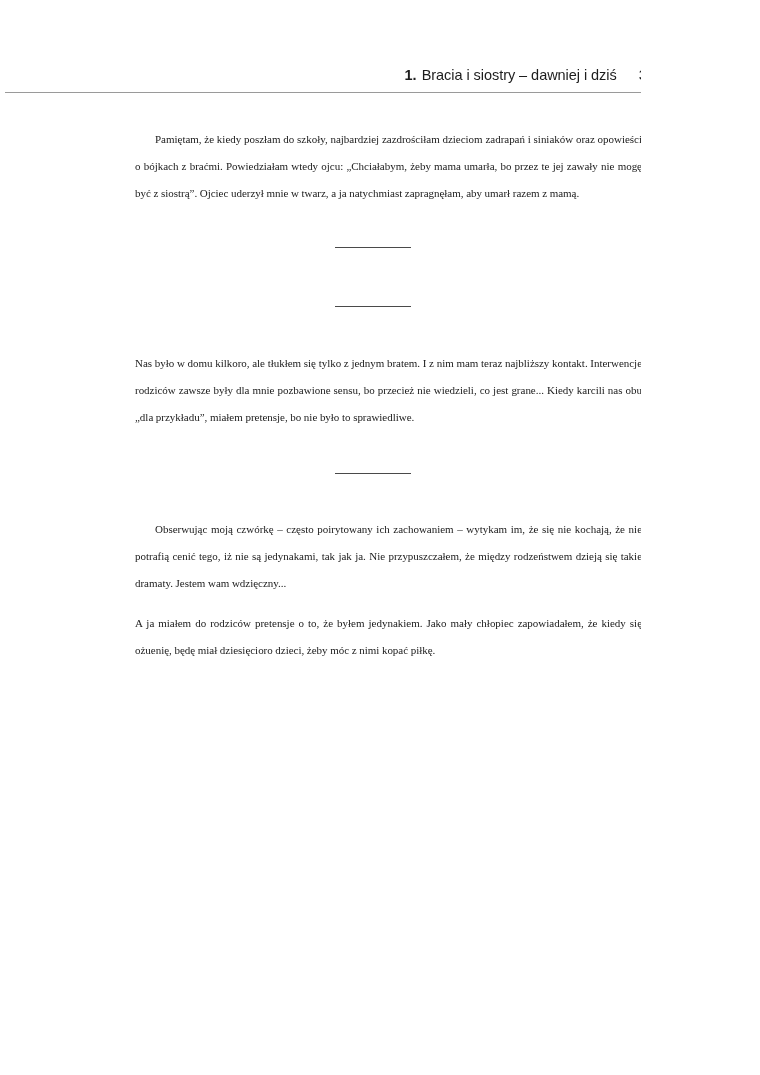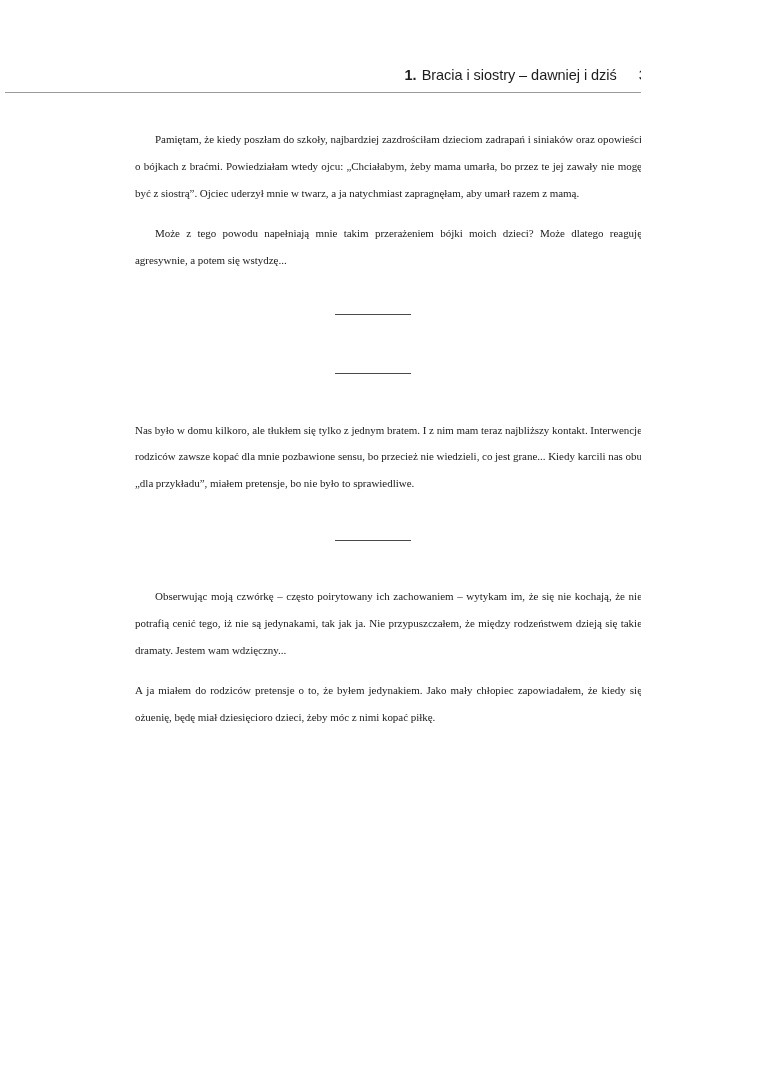--- a/index.html
+++ b/index.html
@@ -126,38 +126,37 @@
   <div class="running-head">
     <span class="chapter-number">1.</span><span class="chapter-title">Bracia i siostry – dawniej i dziś</span><span class="page-number">35</span>
   </div>
 
   <div class="head-rule"></div>
 
   <div class="text-column">
 
     <div class="section">
       <p class="para indent">Pamiętam, że kiedy poszłam do szkoły, najbardziej zazdrościłam dzieciom zadrapań i siniaków oraz opowieści o bójkach z braćmi. Powiedziałam wtedy ojcu: „Chciałabym, żeby mama umarła, bo przez te jej zawały nie mogę być z siostrą”. Ojciec uderzył mnie w twarz, a ja natychmiast zapragnęłam, aby umarł razem z mamą.</p>
-      <p class="para indent">Może z tego powodu napełniają mnie takim przerażeniem bójki moich dzieci? Może dlatego reaguję agresywnie, a potem się wstydzę...</p>
     </div>
 
     <div class="sep-wrap gap-1">
       <div class="separator-inner">
         <div class="separator"></div>
       </div>
     </div>
 
 
     <div class="sep-wrap gap-2">
       <div class="separator-inner">
         <div class="separator"></div>
       </div>
     </div>
 
     <div class="section">
-      <p class="para noindent">Nas było w domu kilkoro, ale tłukłem się tylko z jednym bratem. I z nim mam teraz najbliższy kontakt. Interwencje rodziców zawsze kopać dla mnie pozbawione sensu, bo przecież nie wiedzieli, co jest grane... Kiedy karcili nas obu „dla przykładu”, miałem pretensje, bo nie było to sprawiedliwe.</p>
+      <p class="para noindent">Nas było w domu kilkoro, ale tłukłem się tylko z jednym bratem. I z nim mam teraz najbliższy kontakt. Interwencje rodziców zawsze były dla mnie pozbawione sensu, bo przecież nie wiedzieli, co jest grane... Kiedy karcili nas obu „dla przykładu”, miałem pretensje, bo nie było to sprawiedliwe.</p>
     </div>
 
     <div class="sep-wrap gap-3">
       <div class="separator-inner">
         <div class="separator"></div>
       </div>
     </div>
 
     <div class="section">
       <p class="para indent">Obserwując moją czwórkę – często poirytowany ich zachowaniem – wytykam im, że się nie kochają, że nie potrafią cenić tego, iż nie są jedynakami, tak jak ja. Nie przypuszczałem, że między rodzeństwem dzieją się takie dramaty. Jestem wam wdzięczny...</p>

